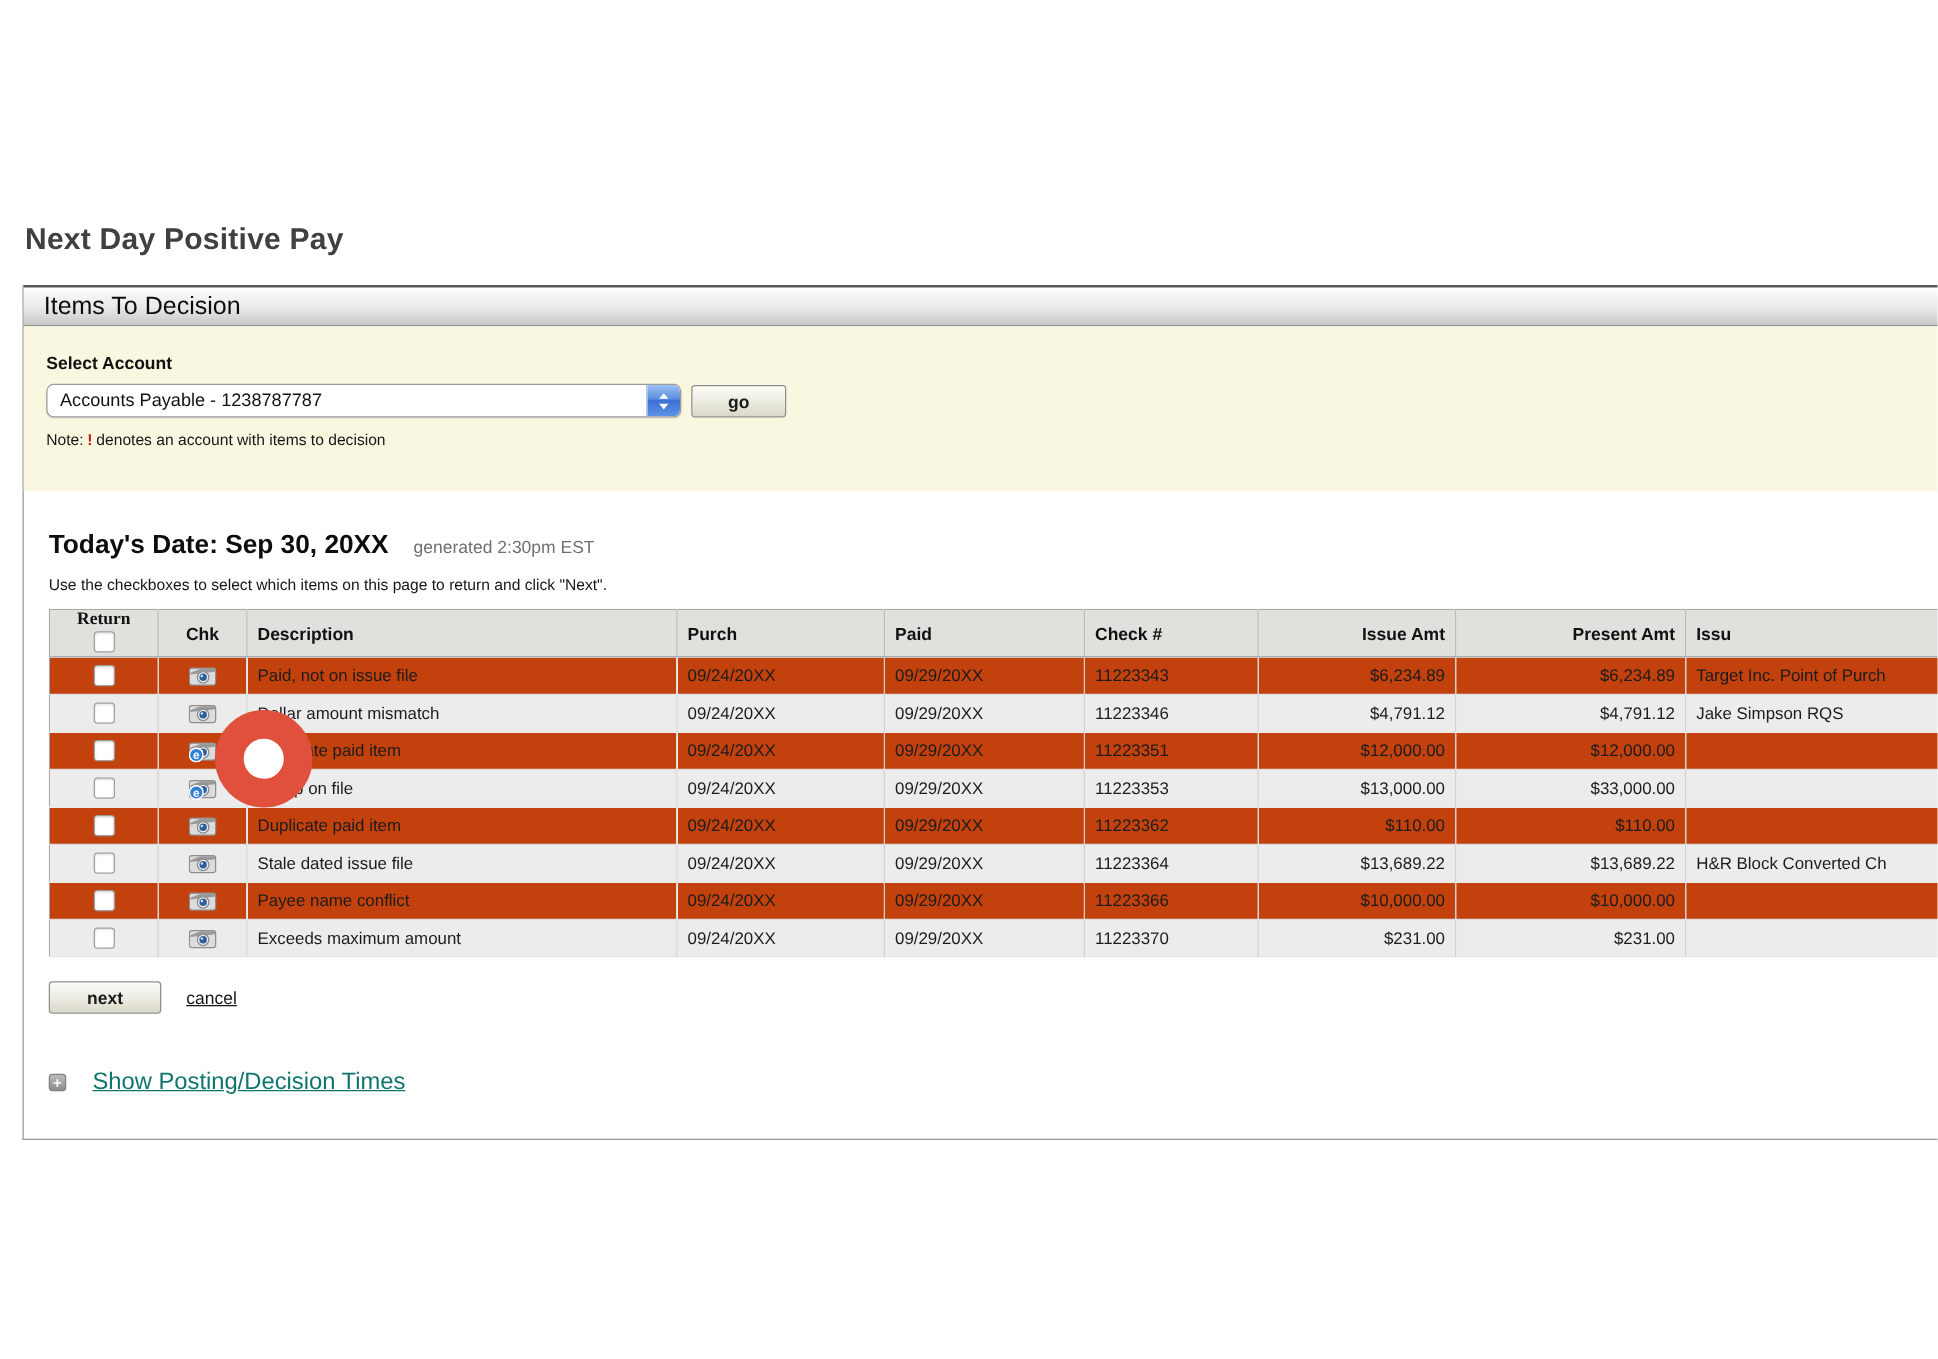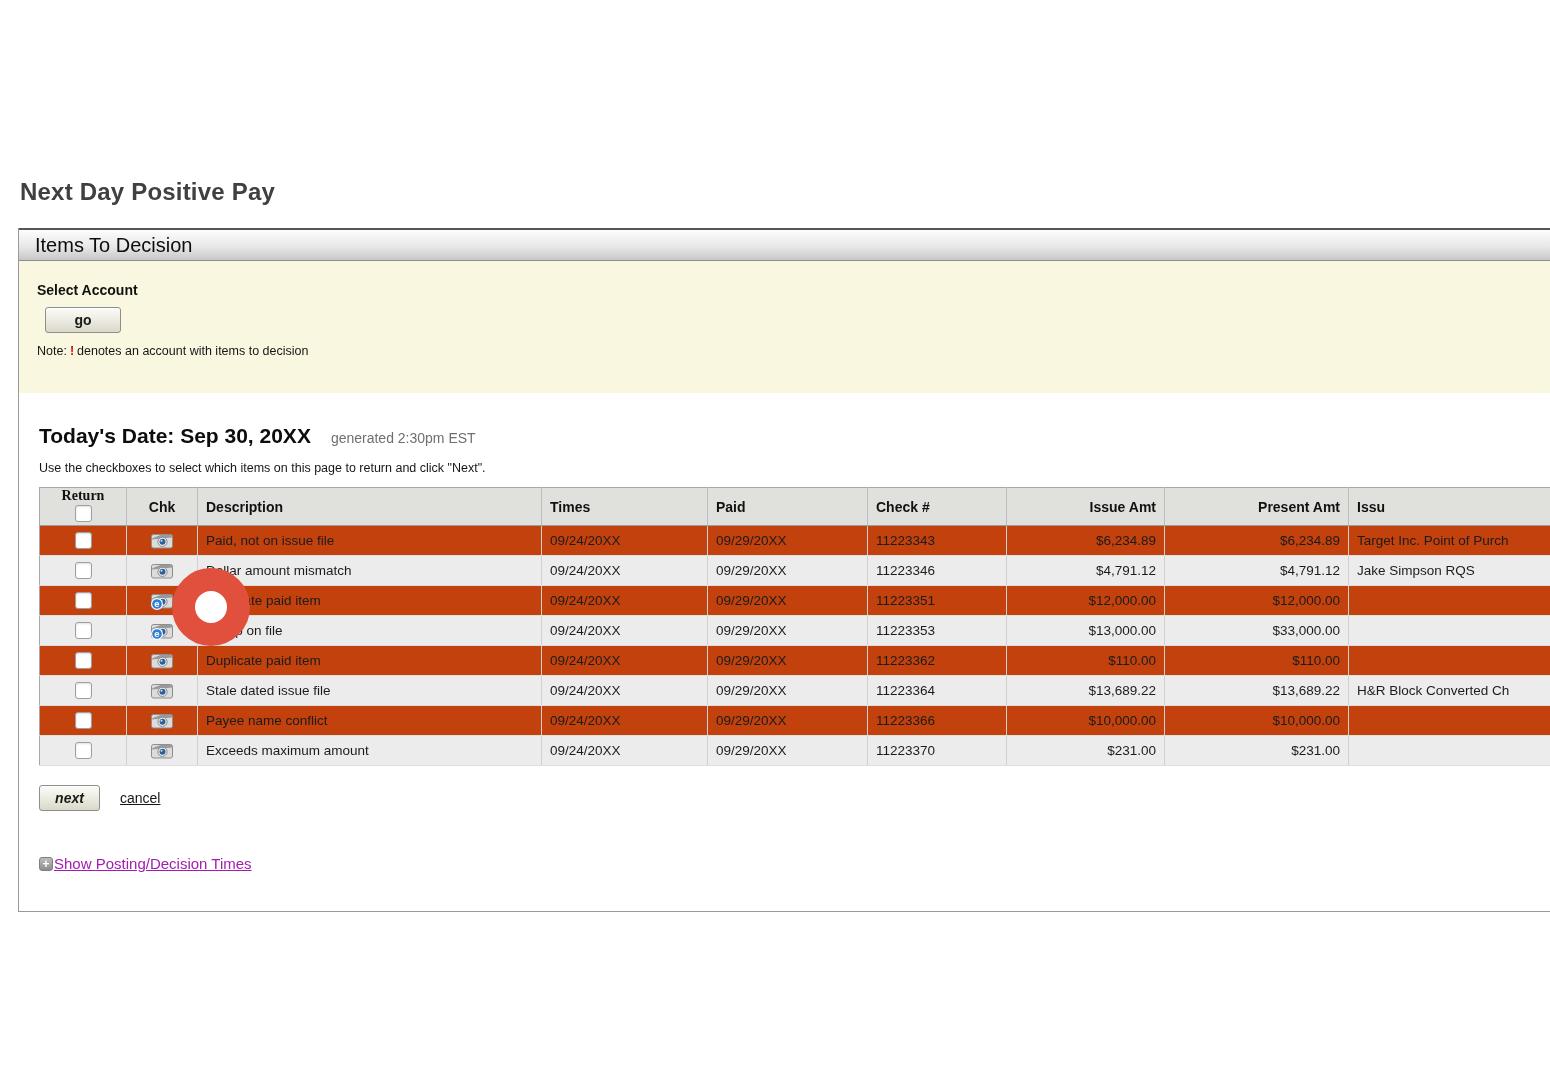--- a/index.html
+++ b/index.html
@@ -85,48 +85,57 @@
   td.c-center{text-align:center;}
   td.c-right{text-align:right;}
   .checkbox{
     display:inline-block;width:15px;height:15px;background:#ffffff;
     border:1px solid #9f9f9f;border-radius:3px;box-shadow:inset 0 1px 2px rgba(0,0,0,.12);
     cursor:pointer;vertical-align:middle;
   }
   .hdr-return-wrap{display:flex;flex-direction:column;align-items:center;gap:1px;}
   
   .actions-row{margin-top:19px;display:flex;align-items:center;}
-  .next-button{width:61px;height:26px;font-style:italic;}
+  .next-button{width:90px;height:26px;}
   .cancel-link{margin-left:20px;font-size:14px;color:#161616;text-decoration:underline;cursor:pointer;}
   .show-times-row{margin-top:44px;display:flex;align-items:center;}
   .plus-icon{
     width:14px;height:14px;border-radius:3px;background:linear-gradient(#bdbdbd,#8d8d8d);
     border:1px solid #7f7f7f;color:#ffffff;font-size:12px;font-weight:bold;line-height:13px;
     text-align:center;display:inline-block;box-sizing:border-box;cursor:pointer;
   }
-  .show-times-link{margin-left:1px;font-size:15px;color:#a21caf;text-decoration:underline;cursor:pointer;}
+  .show-times-link{margin-left:21px;font-size:19px;color:#0f766e;text-decoration:underline;cursor:pointer;}
   
   .annotation-circle{
     position:absolute;left:172px;top:568px;width:32px;height:32px;
     border:23px solid #e0503c;border-radius:50%;background:#ffffff;z-index:10;pointer-events:none;
   }
 </style>
 </head>
 <body>
 
 <h1 class="page-title">Next Day Positive Pay</h1>
 
 <div class="panel">
   <div class="panel-header">
     <span class="panel-header-title">Items To Decision</span>
   </div>
 
   <div class="account-section">
     <p class="account-label">Select Account</p>
     <div class="account-controls">
+      <div class="mac-select">
+        <span class="sel-text">Accounts Payable - 1238787787</span>
+        <span class="sel-cap">
+          <svg width="10" height="16" viewBox="0 0 10 16">
+            <path d="M5 1.5 L8.7 6 H1.3 Z" fill="#ffffff"></path>
+            <path d="M5 14.5 L1.3 10 H8.7 Z" fill="#ffffff"></path>
+          </svg>
+        </span>
+      </div>
       <button class="btn-bevel go-button">go</button>
     </div>
     <div class="account-note">
       <span>Note:</span><span class="note-bang">!</span><span>denotes an account with items to decision</span>
     </div>
   </div>
 
   <div class="content">
     <div class="date-line">
       <h2 class="date-heading">Today's Date: Sep 30, 20XX</h2>
@@ -150,21 +159,21 @@
         <thead>
           <tr>
             <th class="h-return">
               <span class="hdr-return-wrap">
                 <span>Return</span>
                 <span class="checkbox"></span>
               </span>
             </th>
             <th class="h-chk">Chk</th>
             <th class="h-desc">Description</th>
-            <th class="h-issued">Times</th>
+            <th class="h-issued">Purch</th>
             <th class="h-paid">Paid</th>
             <th class="h-checkno">Check #</th>
             <th class="h-issueamt">Issue Amt</th>
             <th class="h-presamt">Present Amt</th>
             <th class="h-payee">Issu</th>
           </tr>
         </thead>
         <tbody>
             <tr class="row-even">
               <td class="c-center"><span class="checkbox"></span></td>

